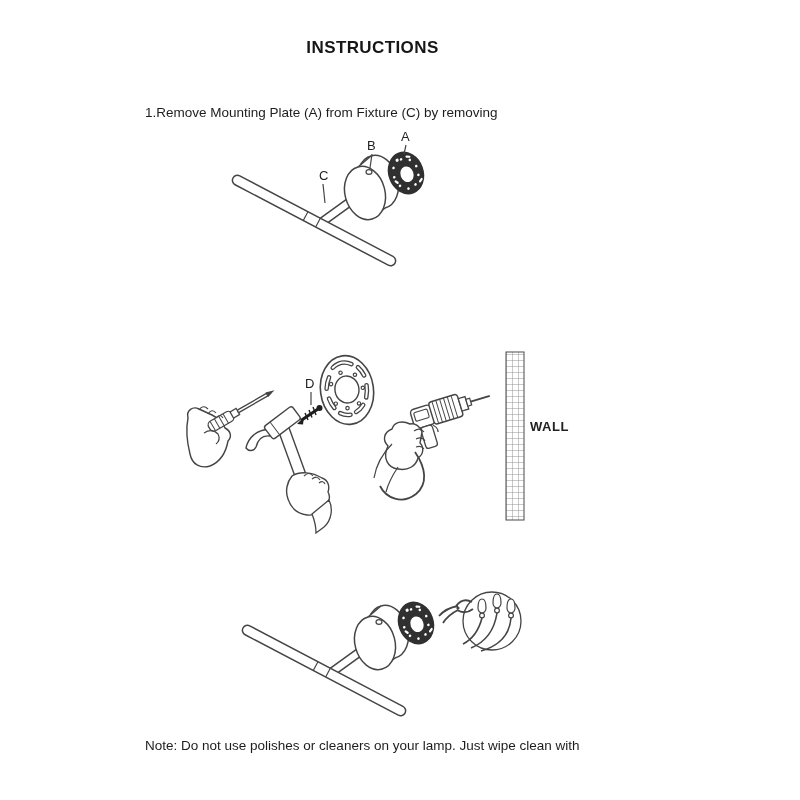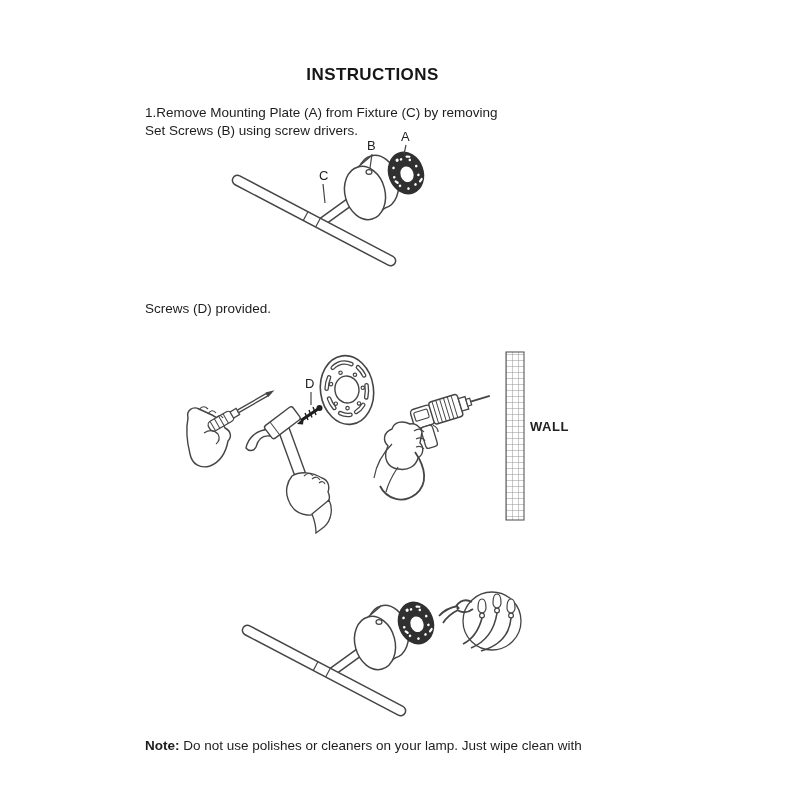--- a/index.html
+++ b/index.html
@@ -3,45 +3,44 @@
 <meta charset="utf-8">
 <style>
   html,body{margin:0;padding:0;}
   body{
     width:800px;height:800px;background:#ffffff;position:relative;overflow:hidden;
     font-family:"Liberation Sans","DejaVu Sans",sans-serif;color:#1d1d1d;
   }
   .page{position:absolute;inset:0;}
   .title{
     position:absolute;left:145px;top:38px;width:455px;text-align:center;
-    font-size:17px;font-weight:bold;letter-spacing:.4px;color:#161616;margin-top:27px;
+    font-size:17px;font-weight:bold;letter-spacing:.4px;color:#161616;
   }
   .step-text{position:absolute;left:145px;font-size:13.5px;line-height:18px;color:#1d1d1d;}
   .step-text.s1{top:104px;}
   .step-text.s2{top:300px;}
   .step-text.s3{top:560px;}
   .note{position:absolute;left:145px;top:737px;font-size:13.5px;line-height:17px;color:#1d1d1d;}
-  .note b{font-weight:bold;}
+  .note b{font-weight:normal;}
   svg{position:absolute;overflow:visible;}
   svg text{font-family:"Liberation Sans","DejaVu Sans",sans-serif;font-size:13px;fill:#222;}
   #d1{left:222px;top:126px;}
   #d2{left:152px;top:336px;}
   #d3{left:225px;top:585px;}
   .wall-label{font-weight:600;letter-spacing:.5px;}
 </style>
 </head>
 <body>
 
 <div class="page">
 
   <div class="title">INSTRUCTIONS</div>
 
   <div class="step-text s1">
     <div>1.Remove Mounting Plate (A) from Fixture (C) by removing</div>
-    <div>Set Screws (B) using screw drivers.</div>
   </div>
 
   <svg id="d1" width="290" height="160" viewBox="0 0 290 160">
     <defs>
       <g id="fixture-g" stroke="#454545" stroke-width="1.5" fill="#ffffff">
 
         <g transform="translate(100,96) rotate(-35.9)">
           <rect x="-2" y="-4" width="50" height="8" rx="3"></rect>
         </g>
 
@@ -88,21 +87,20 @@
       <line x1="101" y1="58" x2="103" y2="77"></line>
       <line x1="150" y1="28" x2="148" y2="42"></line>
       <line x1="184" y1="19" x2="182" y2="28"></line>
     </g>
     <text x="97" y="54">C</text>
     <text x="145" y="24">B</text>
     <text x="179" y="15">A</text>
   </svg>
 
   <div class="step-text s2">
-    <div>Screws (D) provided.</div>
   </div>
 
   <svg id="d2" width="460" height="218" viewBox="0 0 460 218">
 
     <g transform="translate(195,54) rotate(-8)" stroke="#454545" fill="#ffffff">
       <ellipse cx="0" cy="0" rx="26.5" ry="34.5" stroke-width="1.6"></ellipse>
       <ellipse cx="0" cy="-0.5" rx="12" ry="13.5" stroke-width="1.4"></ellipse>
       <g fill="none" stroke-linecap="round">
         <g stroke="#454545" stroke-width="4.6">
           <path d="M -11,-24 A 20 26 0 0 1 8,-25"></path>

